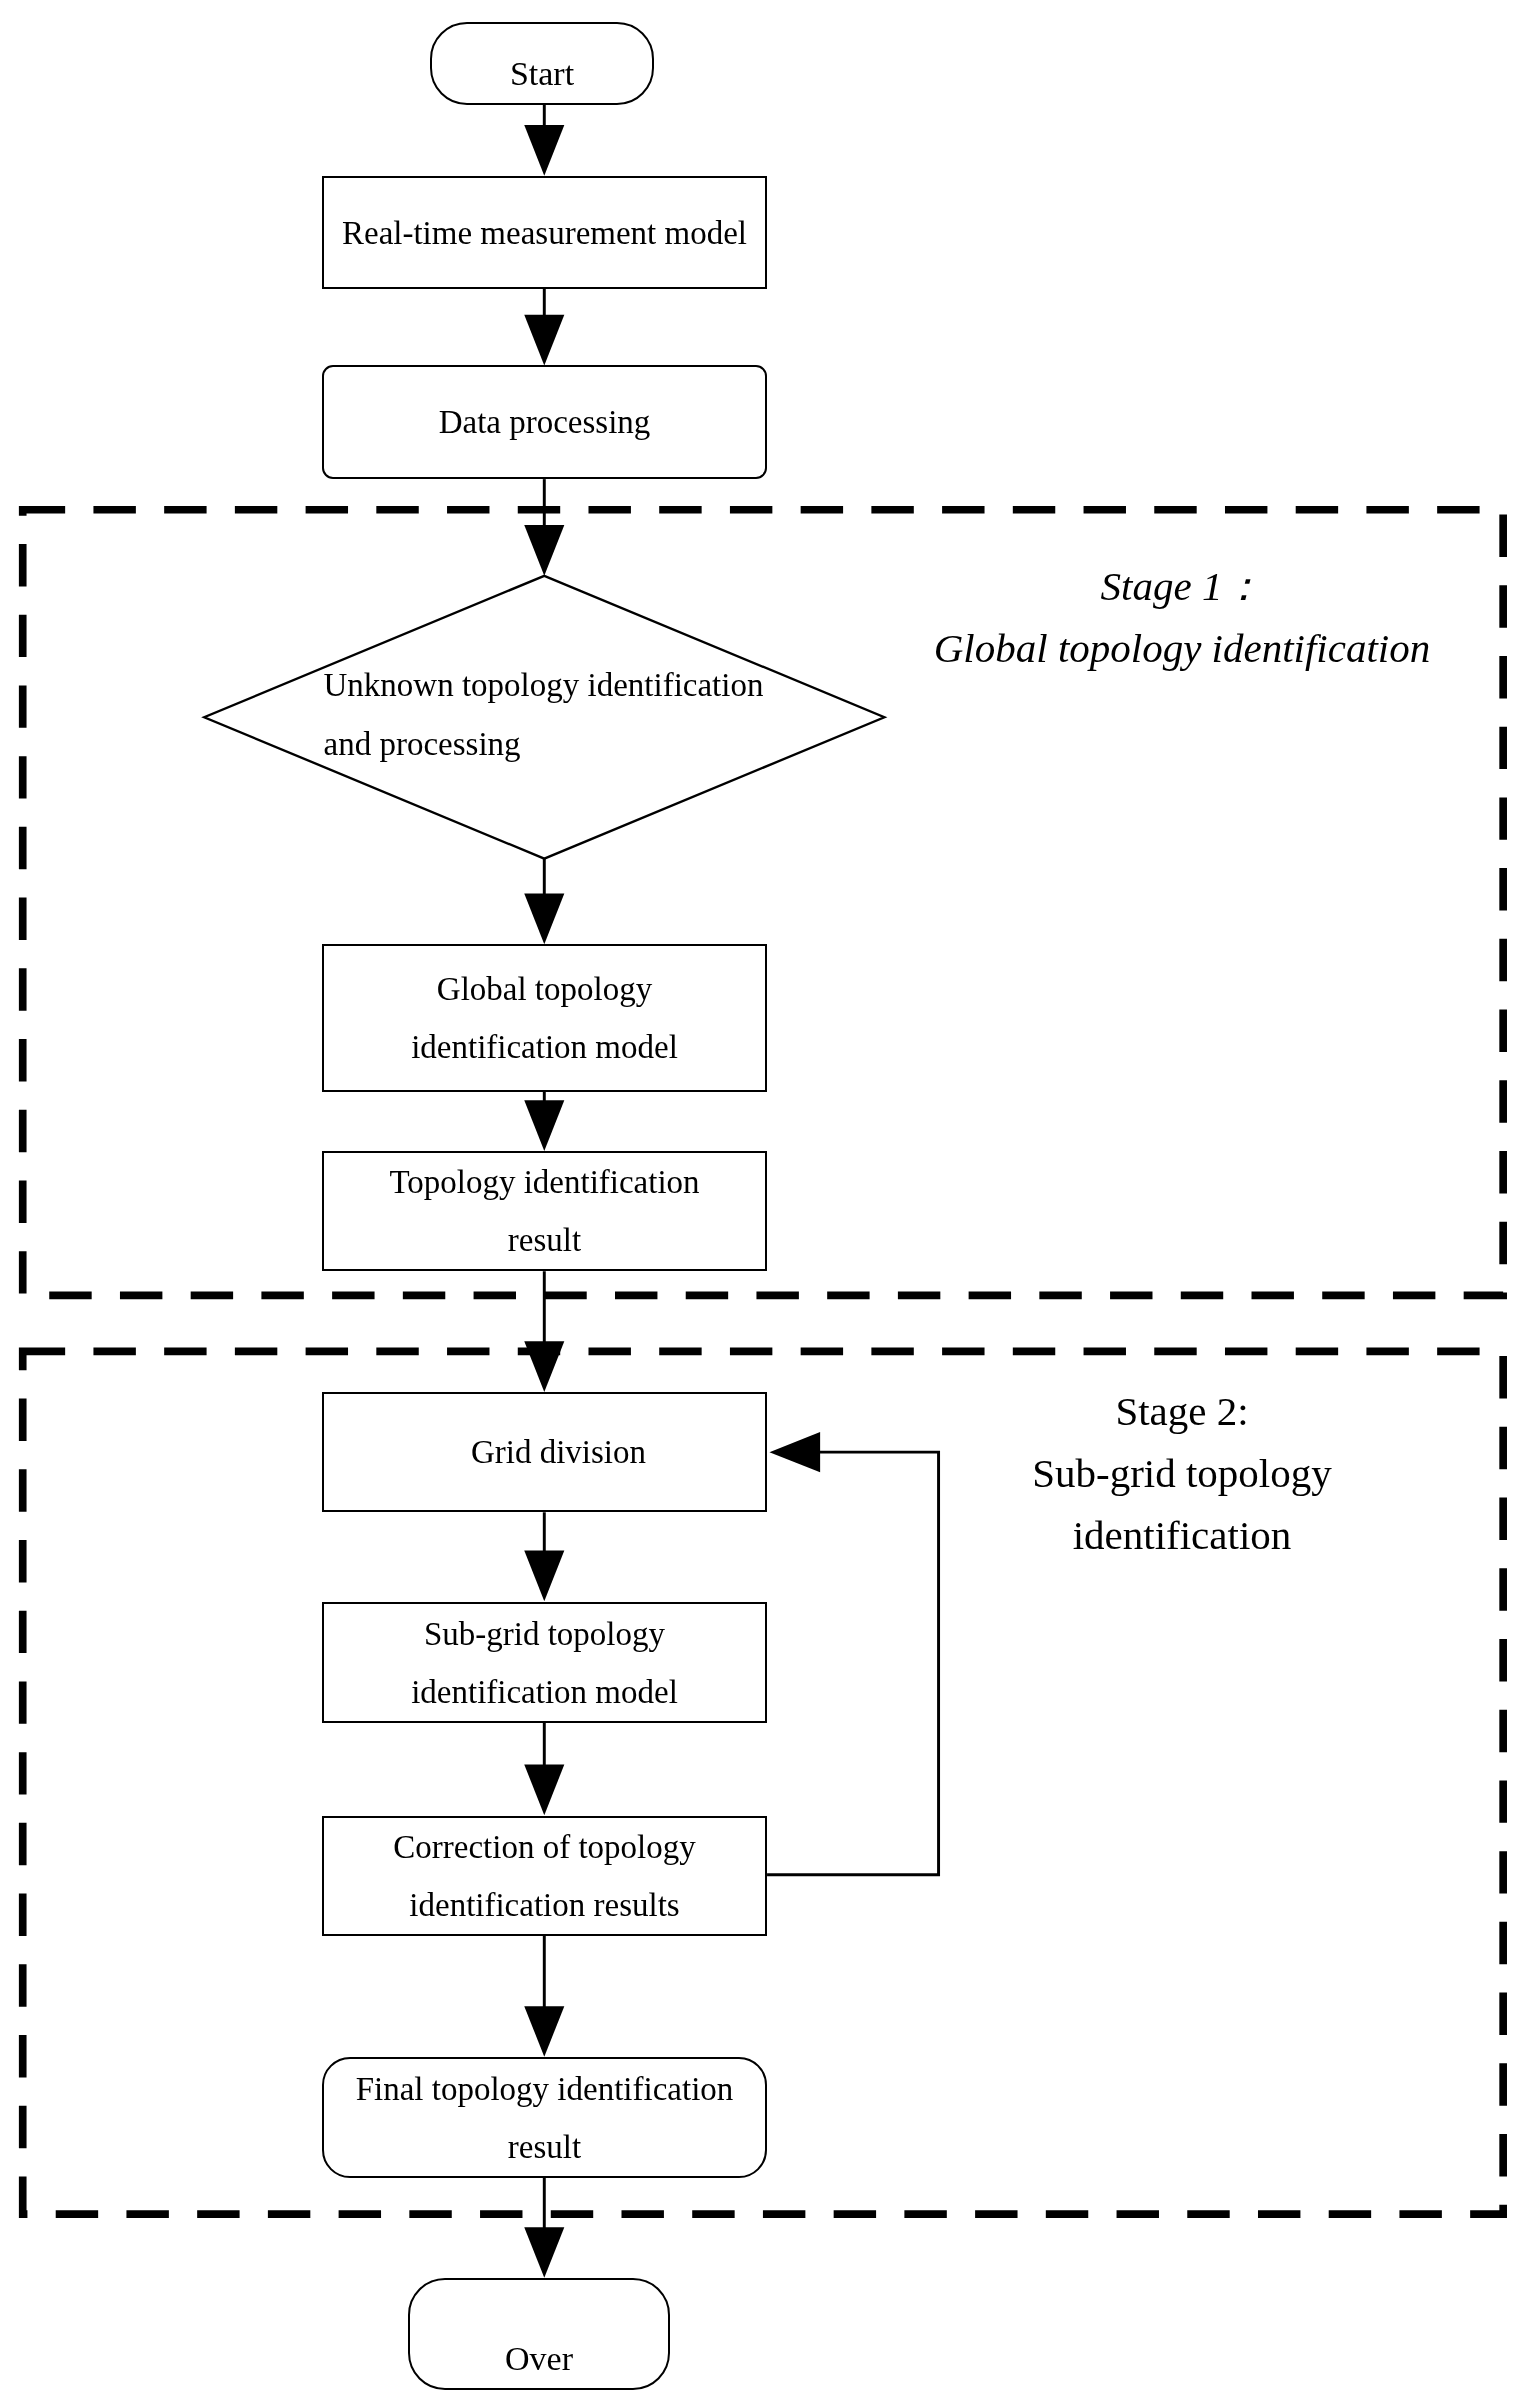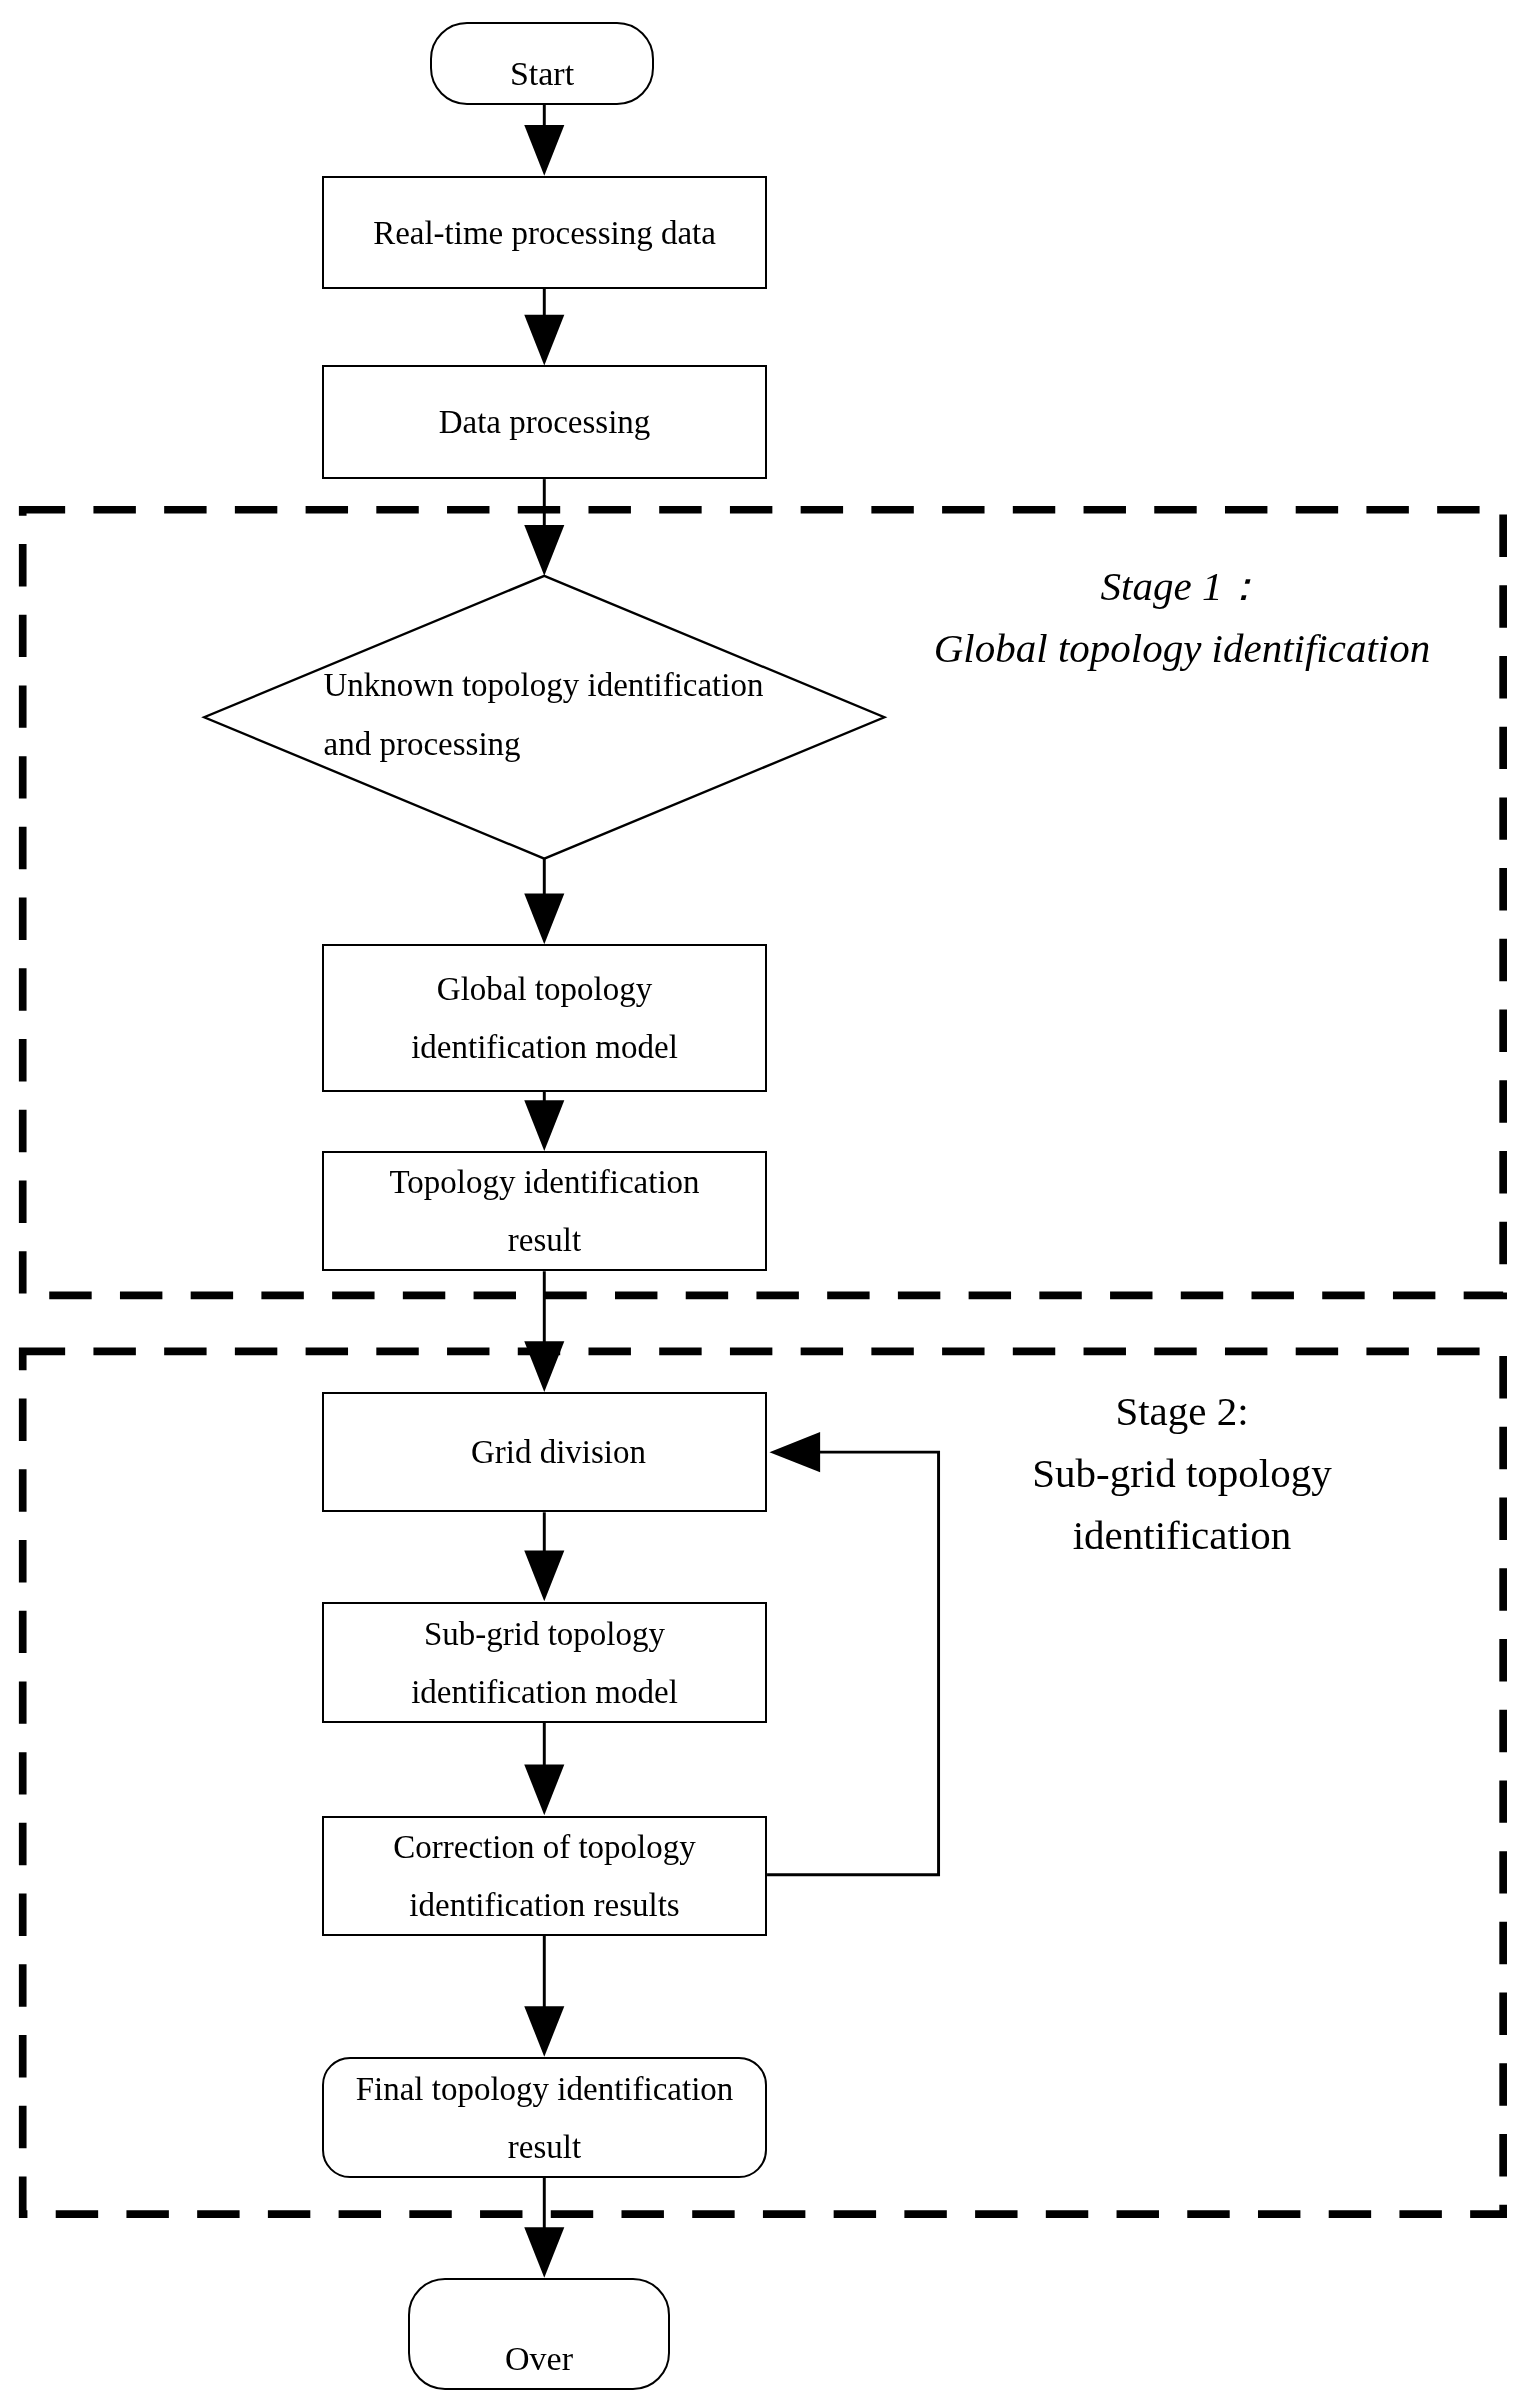--- a/index.html
+++ b/index.html
@@ -56,21 +56,21 @@
     position: absolute;
     width: 684px;
     text-align: center;
     font-size: 41px;
     line-height: 62px;
     white-space: pre;
   }
   
   #node-start            { left: 430px;  top: 22px;   width: 224px; height: 83px; }
   #node-realtime         { left: 322px;  top: 176px;  width: 445px; height: 113px; }
-  #node-data-processing  { left: 322px;  top: 365px;  width: 445px; height: 114px; }
+  #node-data-processing  { left: 322px;  top: 365px;  width: 445px; height: 114px; border-radius: 11px; }
   #node-global-model     { left: 322px;  top: 944px; width: 445px; height: 148px; }
   #node-topology-result  { left: 322px;  top: 1151px; width: 445px; height: 120px; }
   #node-grid-division    { left: 322px;  top: 1392px; width: 445px; height: 120px; padding-left: 28px; }
   #node-subgrid-model    { left: 322px;  top: 1602px; width: 445px; height: 121px; }
   #node-correction       { left: 322px;  top: 1816px; width: 445px; height: 120px; }
   #node-final-result     { left: 322px;  top: 2057px; width: 445px; height: 121px; border-radius: 28px; }
   #node-over             { left: 408px;  top: 2278px; width: 262px; height: 112px; }
   #decision-text         { left: 233px;  top: 629px; width: 621px; height: 171px; }
   #stage1-label          { left: 840px; top: 555px; font-style: italic;  }
   #stage2-label          { left: 840px; top: 1380px; }
@@ -112,21 +112,21 @@
   </g>
 
   <polygon points="923,977 1500,1217 923,1457 346,1217" fill="#ffffff" stroke="#000000" stroke-width="4"></polygon>
 </svg>
 
 <div class="node terminator" id="node-start">
   <span>Start</span>
 </div>
 
 <div class="node" id="node-realtime">
-  <span>Real-time processing data</span>
+  <span>Real-time measurement model</span>
 </div>
 
 <div class="node" id="node-data-processing">
   <span>Data processing</span>
 </div>
 
 <div class="decision-label" id="decision-text">
   <span>Unknown topology identification
 and processing</span>
 </div>

